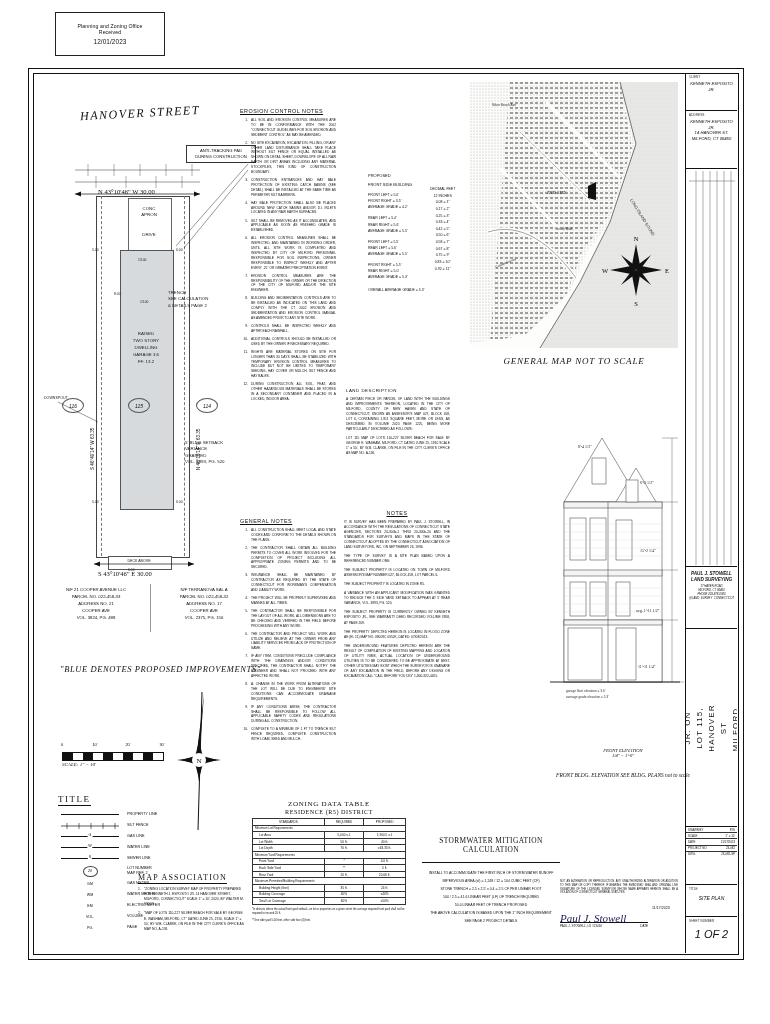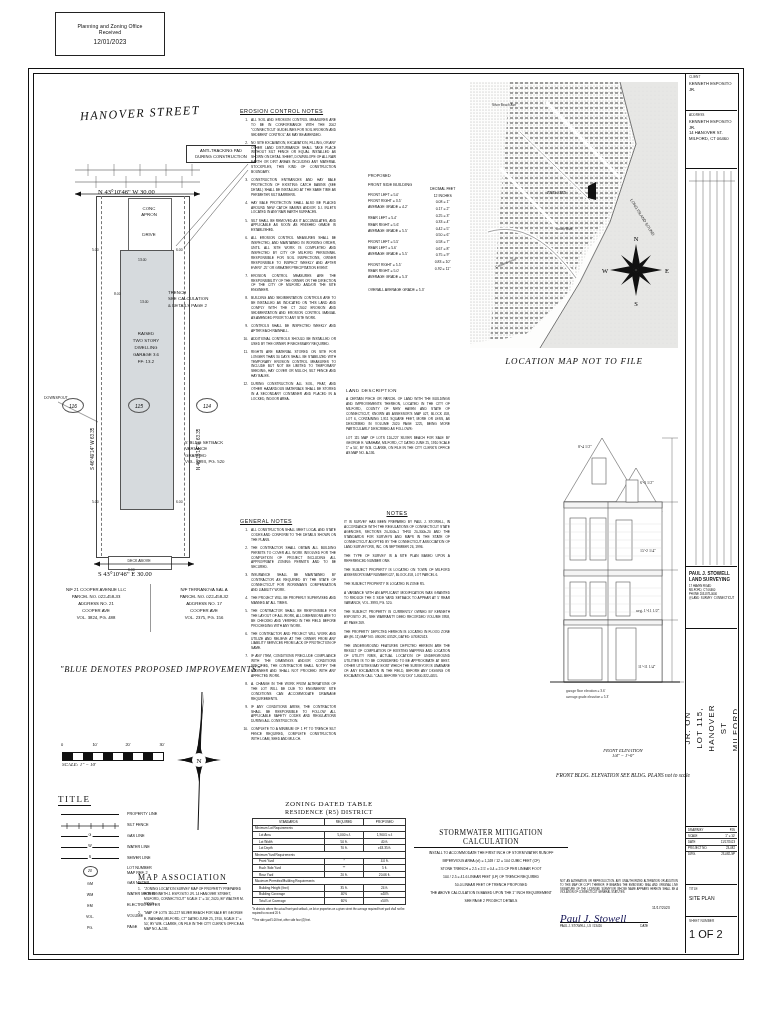--- a/index.html
+++ b/index.html
@@ -14,21 +14,21 @@
   .stamp .dt{font-size:6.4px;margin-top:2px;}
 
   
   .border-outer{position:absolute;left:28px;top:68px;width:714px;height:890px;border:1.4px solid #111;}
   .border-inner{position:absolute;left:33px;top:73px;width:704px;height:880px;border:.6px solid #111;}
 
   
   .tb{position:absolute;right:33px;top:73px;width:52px;height:880px;border-left:1px solid #111;box-sizing:border-box;}
   .tb-cell{border-bottom:1px solid #111;box-sizing:border-box;padding:2px 3px;overflow:hidden;position:relative;}
   .tb-lbl{font-size:3.2px;color:#333;text-transform:uppercase;}
-  .tb-val{font-size:4.2px;line-height:1.35;margin-top:2px;}
+  .tb-val{font-size:4.2px;text-align:center;line-height:1.35;margin-top:2px;font-style:italic;}
   .tb-rot{position:absolute;left:0;top:0;width:100%;height:100%;
           display:flex;align-items:center;justify-content:center;}
   .rot-txt{transform:rotate(-90deg);white-space:nowrap;font-size:8px;letter-spacing:1.1px;
            text-align:center;line-height:1.5;}
 
   .street-name{position:absolute;left:80px;top:106px;font-size:12px;font-style:italic;
                font-family:"Liberation Serif",serif;letter-spacing:1.5px;transform:rotate(-3deg);}
 
   
   .lot{position:absolute;left:96px;top:196px;width:92px;height:360px;border:1px solid #444;background:#fff;}
@@ -115,22 +115,22 @@
   .zt-t2{text-align:center;font-size:6.2px;font-family:"Liberation Serif",serif;letter-spacing:.5px;margin-bottom:3px;}
   table.zt{border-collapse:collapse;width:100%;font-size:3.2px;}
   table.zt td,table.zt th{border:.45px solid #333;padding:.8px 2px;font-weight:normal;}
   table.zt th{font-size:3.1px;}
   .zt-sec td{font-weight:bold;font-size:3.1px;}
   .zt-c{text-align:center;}
   .zt-note{font-size:2.7px;line-height:1.5;margin-top:3px;}
 
   
   .sw{position:absolute;left:414px;top:828px;width:154px;text-align:center;}
-  .sw h4{margin:0;font-size:7.4px;font-weight:normal;letter-spacing:.4px;
-         font-family:"Liberation Serif",serif;border-bottom:.8px solid #111;padding-bottom:1px;}
+  .sw h4{margin:8px;font-size:7.4px;font-weight:normal;letter-spacing:.4px;
+         font-family:"Liberation Serif",serif;border-bottom:.8px solid #111;padding-bottom:8px;}
   .sw p{margin:2.6px 0 0 0;font-size:3.5px;line-height:1.55;}
 
   
   .seal-note{position:absolute;left:560px;top:880px;width:118px;font-size:2.6px;line-height:1.45;text-align:justify;}
   .sig{position:absolute;left:560px;top:908px;width:88px;}
   .sig-line{border-bottom:.7px solid #111;height:14px;}
   .sig-cap{display:flex;justify-content:space-between;font-size:3px;padding-top:1px;}
   .sig-script{font-family:"Liberation Serif",serif;font-style:italic;font-size:11px;
               transform:rotate(-6deg);transform-origin:left bottom;color:#1a1a5a;}
   .sig-date{position:absolute;left:652px;top:906px;font-size:3.6px;}
@@ -585,21 +585,21 @@
           <polygon points="-15,15 -3,6 0,0 -6,3"></polygon>
             <polygon points="15,15 3,6 0,0 6,3"></polygon>
         </g>
         <text x="0" y="-29" font-size="6.5" text-anchor="middle" font-family="Liberation Serif, serif">N</text>
         <text x="0" y="36" font-size="6.5" text-anchor="middle" font-family="Liberation Serif, serif">S</text>
         <text x="31" y="2.5" font-size="6.5" text-anchor="middle" font-family="Liberation Serif, serif">E</text>
         <text x="-31" y="2.5" font-size="6.5" text-anchor="middle" font-family="Liberation Serif, serif">W</text>
       </g>
     </svg>
   </div>
-  <div class="locmap-cap">LOCATION MAP NOT TO FILE</div>
+  <div class="locmap-cap">GENERAL MAP NOT TO SCALE</div>
 
   <svg class="elev" viewBox="0 0 146 334">
     <g stroke="#555" stroke-width=".6" fill="#fff">
 
       <polygon points="16,78 54,14 92,78"></polygon>
       <polygon points="62,88 88,44 114,88"></polygon>
 
       <rect x="16" y="78" width="98" height="180"></rect>
 
       <rect x="16" y="78" width="98" height="6" fill="#f4f4f4"></rect>
@@ -657,21 +657,21 @@
     <text x="88" y="188" font-size="4" font-family="Liberation Serif, serif" fill="#222">avg. 1'-11 1/2"</text>
     <text x="90" y="244" font-size="4" font-family="Liberation Serif, serif" fill="#222">11'-11 1/4"</text>
     <text x="18" y="268" font-size="3.2" font-family="Liberation Sans, sans-serif" fill="#333">garage floor elevation = 3.6'</text>
     <text x="18" y="274" font-size="3.2" font-family="Liberation Sans, sans-serif" fill="#333">average grade elevation = 5.3'</text>
   </svg>
   <div class="elev-sub" style="white-space:pre-line">FRONT ELEVATION
 1/4" = 1'-0"</div>
   <div class="elev-cap">FRONT BLDG. ELEVATION SEE BLDG. PLANS not to scale</div>
 
   <div class="zt-wrap">
-    <div class="zt-t1">ZONING DATED TABLE</div>
+    <div class="zt-t1">ZONING DATA TABLE</div>
     <div class="zt-t2">RESIDENCE (R5) DISTRICT</div>
     <table class="zt">
       <tbody>
           <tr>
         <th>STANDARDS</th>
         <th class="zt-c">REQUIRED</th>
         <th class="zt-c">PROPOSED</th>
       </tr>
       <tr class="zt-sec">
         <td colspan="3">Minimum Lot Requirements</td>

